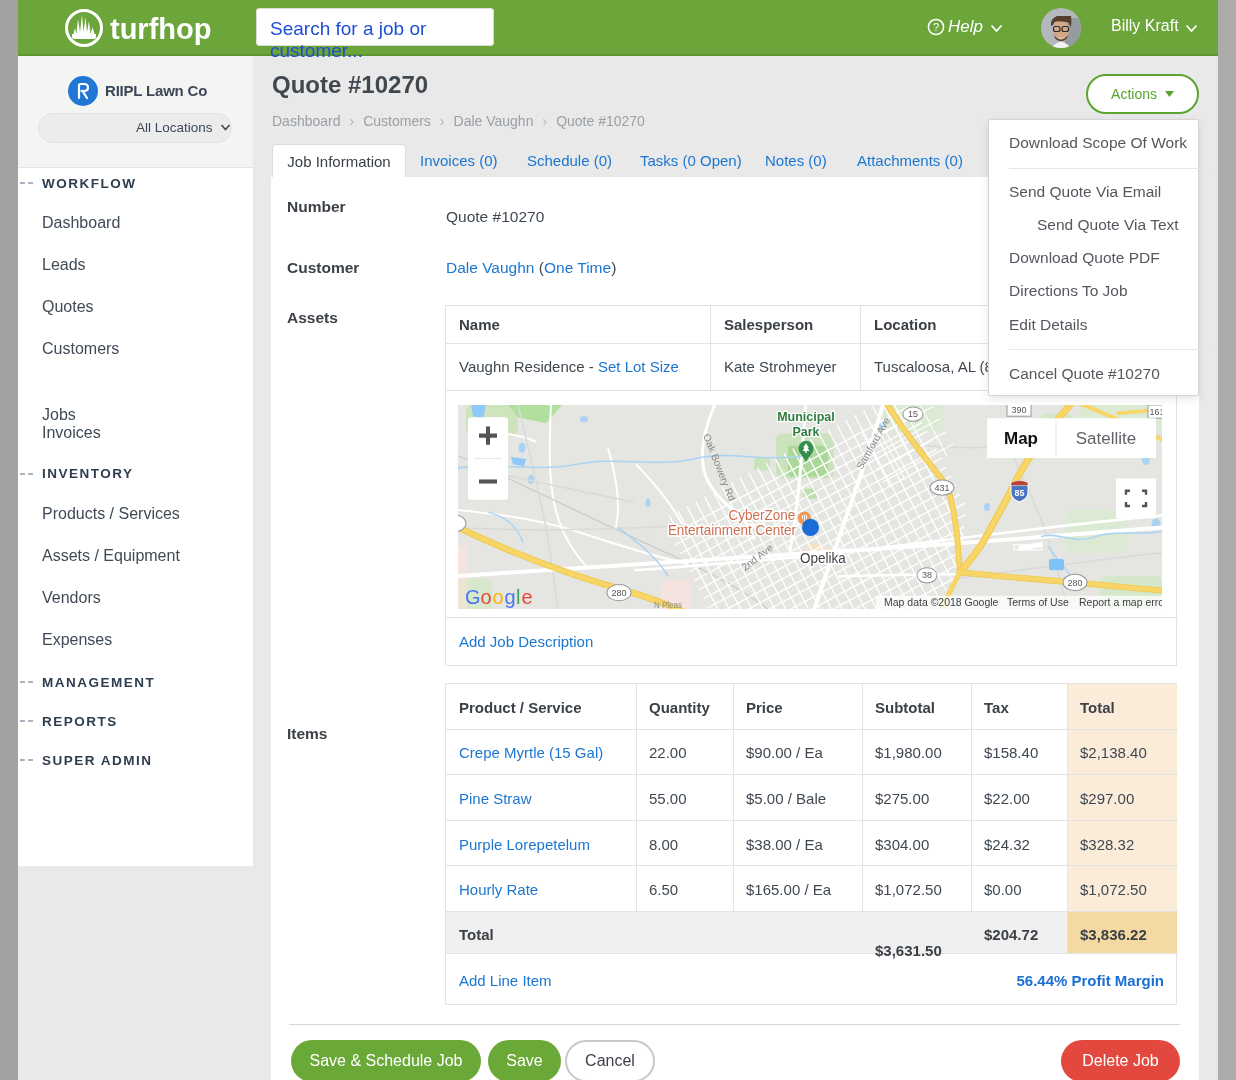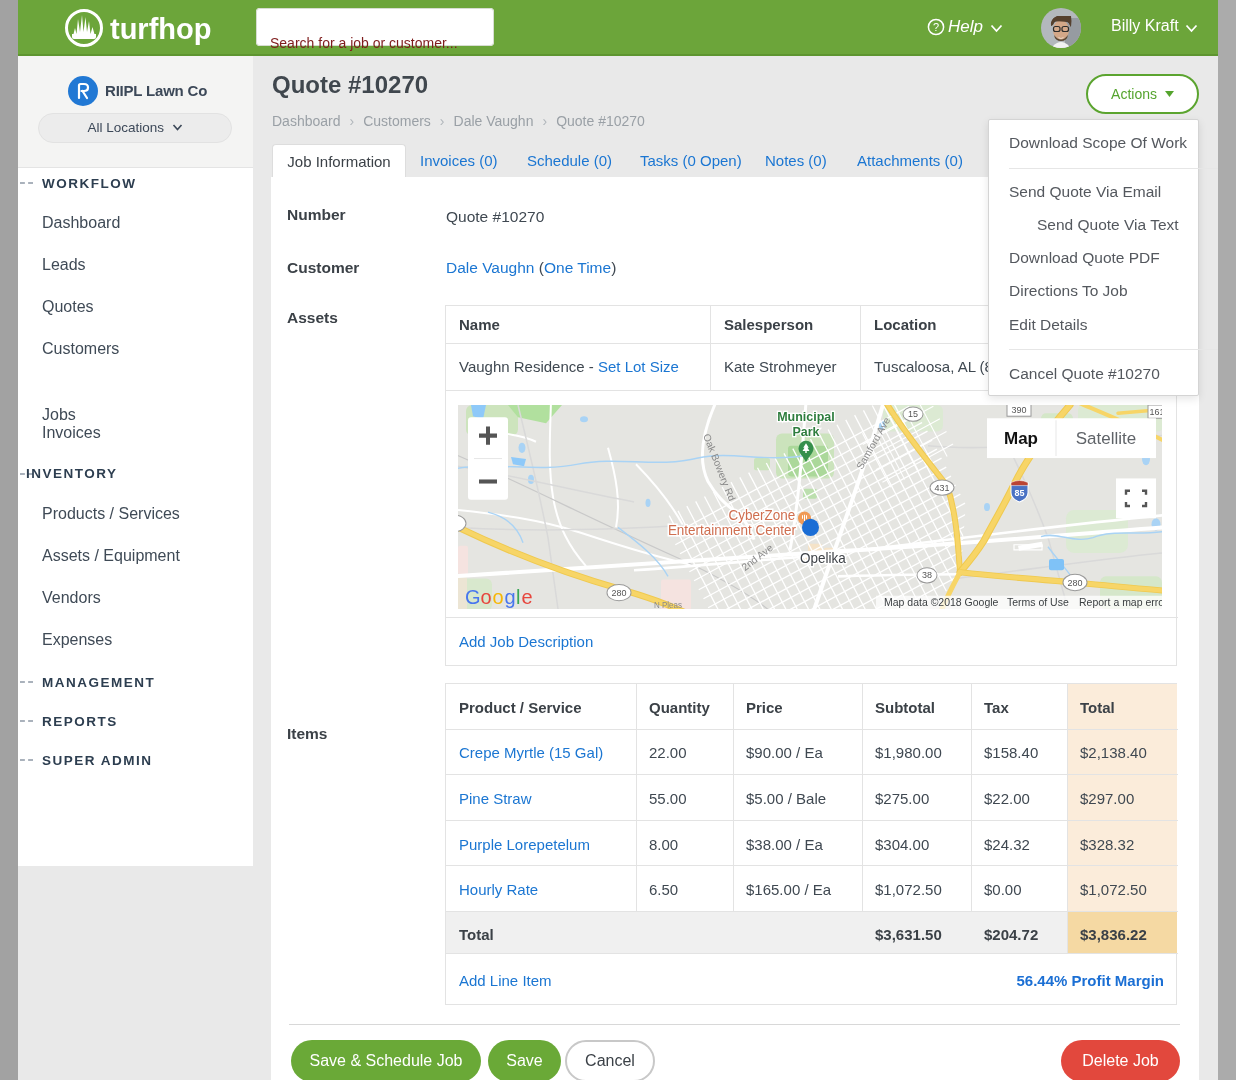--- a/index.html
+++ b/index.html
@@ -7,28 +7,28 @@
   body { font-family:"Liberation Sans", sans-serif; }
   #root { position:relative; width:1236px; height:1080px; background:#e9e9e9; overflow:hidden; }
   .abs { position:absolute; }
   .leftstrip { left:0; top:0; width:18px; height:1080px; background:#a2a2a2; }
   .rightstrip { left:1218px; top:0; width:18px; height:1080px; background:#ababab; }
 
   
   .nav { left:18px; top:0; width:1200px; height:56px; background:#6ca53a; border-bottom:2px solid #5e9530; }
   .logotext { left:92px; top:13px; width:120px; height:30px; color:#fff; font-size:29px; font-weight:bold; letter-spacing:0px; }
   .search { left:238px; top:8px; width:238px; height:38px; background:#fff; border-radius:4px; box-shadow:0 0 0 1px #d7ddd2 inset; }
-  .search span { position:absolute; left:14px; top:27px; font-size:14px; color:#7f1d1d; }
+  .search span { position:absolute; left:14px; top:10px; font-size:19px; color:#1d4ed8; }
   .navtext { color:#fff; font-size:16px; }
 
   
   .sidebar { left:18px; top:56px; width:235px; height:810px; background:#ffffff; }
   .sidetop { left:0; top:0; width:235px; height:112px; background:#f4f4f3; border-bottom:1px solid #e4e4e4; }
   .companyname { left:87px; top:26px; white-space:nowrap; font-size:15px; letter-spacing:-0.2px; font-weight:bold; color:#3c4858; }
-  .alllocs { left:20px; top:57px; width:194px; height:30px; background:#ececec; border:1px solid #e2e2e2; border-radius:15px; color:#3c4858; font-size:13.5px; text-align:center; line-height:28px; }
+  .alllocs { left:20px; top:57px; width:194px; height:30px; background:#ececec; border:1px solid #e2e2e2; border-radius:15px; color:#3c4858; font-size:13.5px; text-align:right; line-height:28px; }
   .sechead { font-size:13.5px; font-weight:bold; letter-spacing:1.5px; color:#2d3e50; }
   .menuitem { font-size:16px; color:#3f4a56; }
   .dashicon { width:13px; height:1px; border-top:2px dashed #aab2bc; }
 
   
   .h1 { left:272px; top:71px; font-size:24px; font-weight:bold; color:#40474e; }
   .crumbs { left:272px; top:113px; font-size:14px; color:#9aa0a6; }
   .crumbs .sep { color:#b0b6bb; padding:0 9px; }
   .actions { left:1086px; top:74px; width:113px; height:40px; border:2px solid #5ba42f; border-radius:20px; color:#55a42e; font-size:14px; text-align:center; line-height:36px; background:#fff; }
 
@@ -123,21 +123,21 @@
     </div>
     <div class="abs dashicon" style="left:2px;top:126px;"></div>
     <div class="abs sechead" style="left:24px;top:120px;">WORKFLOW</div>
     <div class="abs menuitem" style="left:24px;top:158px;">Dashboard</div>
     <div class="abs menuitem" style="left:24px;top:200px;">Leads</div>
     <div class="abs menuitem" style="left:24px;top:242px;">Quotes</div>
     <div class="abs menuitem" style="left:24px;top:284px;">Customers</div>
     <div class="abs menuitem" style="left:24px;top:326px;margin-top:24px;">Jobs</div>
     <div class="abs menuitem" style="left:24px;top:368px;">Invoices</div>
     <div class="abs dashicon" style="left:2px;top:417px;"></div>
-    <div class="abs sechead" style="left:8px;top:410px;">INVENTORY</div>
+    <div class="abs sechead" style="left:24px;top:410px;">INVENTORY</div>
     <div class="abs menuitem" style="left:24px;top:449px;">Products / Services</div>
     <div class="abs menuitem" style="left:24px;top:491px;">Assets / Equipment</div>
     <div class="abs menuitem" style="left:24px;top:533px;">Vendors</div>
     <div class="abs menuitem" style="left:24px;top:575px;">Expenses</div>
     <div class="abs dashicon" style="left:2px;top:625px;"></div>
     <div class="abs sechead" style="left:24px;top:619px;">MANAGEMENT</div>
     <div class="abs dashicon" style="left:2px;top:664px;"></div>
     <div class="abs sechead" style="left:24px;top:658px;">REPORTS</div>
     <div class="abs dashicon" style="left:2px;top:703px;"></div>
     <div class="abs sechead" style="left:24px;top:697px;">SUPER ADMIN</div>
@@ -150,21 +150,21 @@
       </svg></div>
 
   <div class="abs tab-active">Job Information</div>
   <div class="abs tablink" style="left:420px;">Invoices (0)</div>
   <div class="abs tablink" style="left:527px;">Schedule (0)</div>
   <div class="abs tablink" style="left:640px;">Tasks (0 Open)</div>
   <div class="abs tablink" style="left:765px;">Notes (0)</div>
   <div class="abs tablink" style="left:857px;">Attachments (0)</div>
 
   <div class="abs card">
-    <div class="abs lbl" style="left:16px;top:29px;">Number</div>
+    <div class="abs lbl" style="left:16px;top:21px;">Number</div>
     <div class="abs val" style="left:175px;top:31px;">Quote #10270</div>
     <div class="abs lbl" style="left:16px;top:82px;">Customer</div>
     <div class="abs val" style="left:175px;top:82px;"><span class="bluelink">Dale Vaughn</span> (<span class="bluelink">One Time</span>)</div>
     <div class="abs lbl" style="left:16px;top:132px;">Assets</div>
 
     <div class="dtable">
       <div class="vline" style="left:264px;top:0;height:84px;"></div>
       <div class="vline" style="left:414px;top:0;height:84px;"></div>
       <div class="hline" style="left:0;top:37px;width:732px;"></div>
       <div class="hline" style="left:0;top:84px;width:732px;"></div>
@@ -456,21 +456,21 @@
       <div class="cell" style="left:538px;top:152px;">$24.32</div>
       <div class="cell" style="left:634px;top:152px;">$328.32</div>
       <div class="cell bluelink" style="left:13px;top:197px;">Hourly Rate</div>
       <div class="cell" style="left:203px;top:197px;">6.50</div>
       <div class="cell" style="left:300px;top:197px;">$165.00 / Ea</div>
       <div class="cell" style="left:429px;top:197px;">$1,072.50</div>
       <div class="cell" style="left:538px;top:197px;">$0.00</div>
       <div class="cell" style="left:634px;top:197px;">$1,072.50</div>
 
       <div class="cellb" style="left:13px;top:242px;">Total</div>
-      <div class="cellb" style="left:429px;top:242px;text-align:center;">$3,631.50</div>
+      <div class="cellb" style="left:429px;top:258px;text-align:center;">$3,631.50</div>
       <div class="cellb" style="left:538px;top:242px;">$204.72</div>
       <div class="cellb" style="left:634px;top:242px;">$3,836.22</div>
 
       <div class="cell bluelink" style="left:13px;top:288px;">Add Line Item</div>
       <div class="cellb" style="right:12px;top:288px;color:#1b6fd4;">56.44% Profit Margin</div>
     </div>
   </div>
 
   <div class="abs hr"></div>
   <div class="btn green" style="left:291px;width:190px;">Save &amp; Schedule Job</div>

